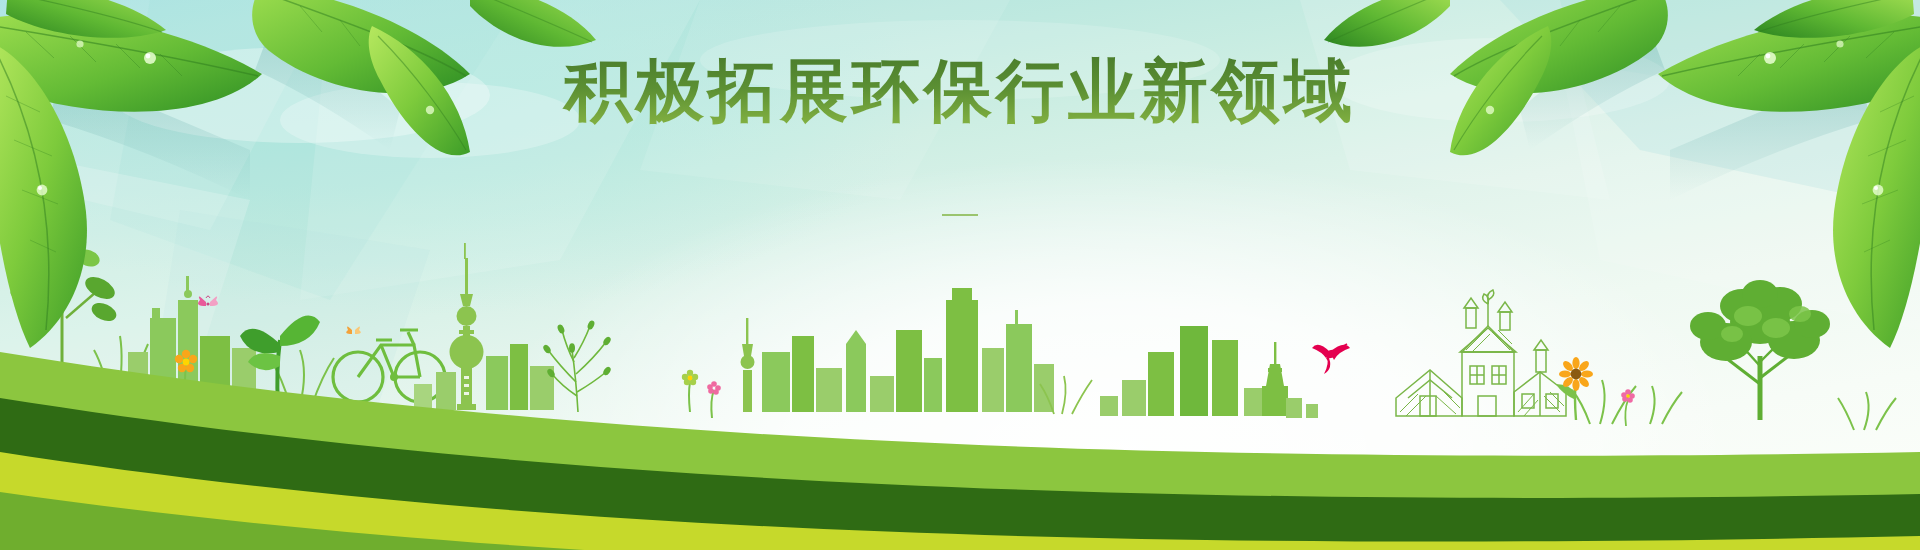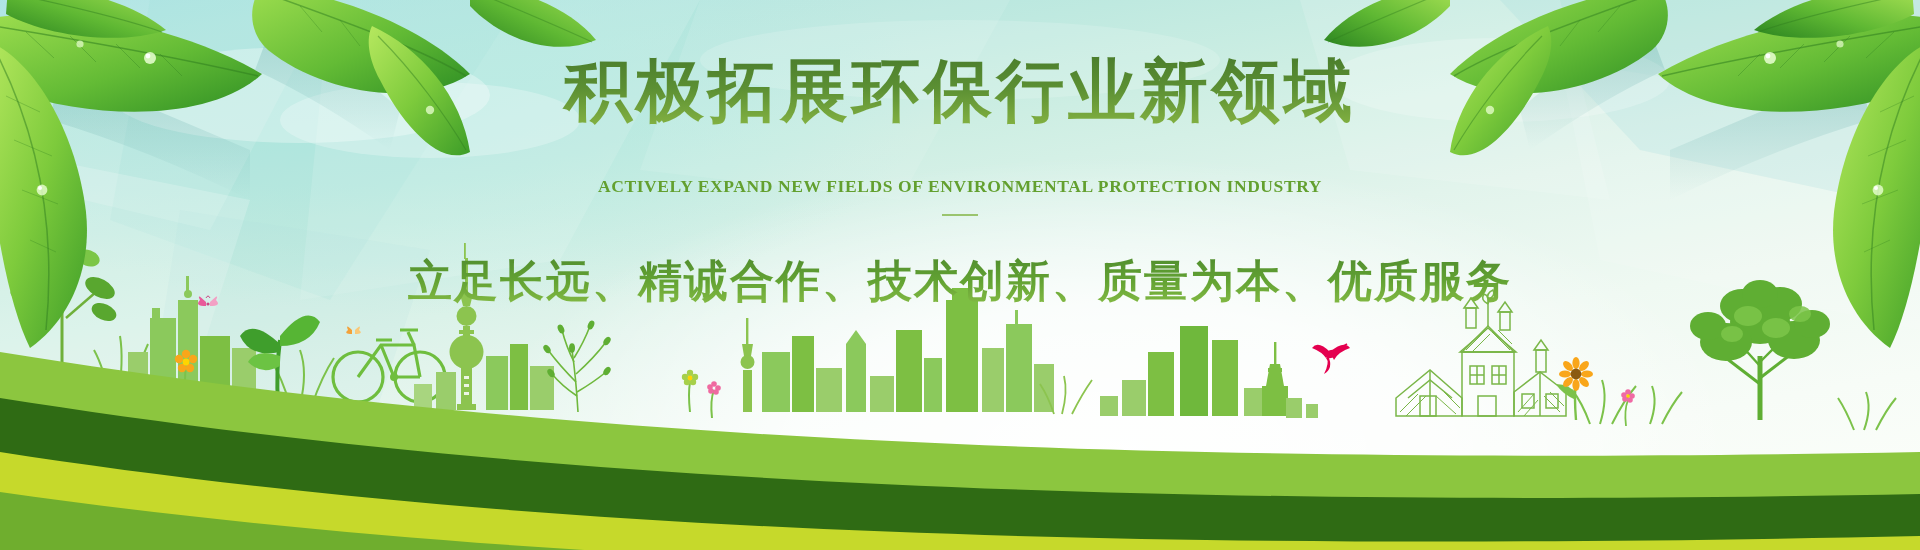--- a/index.html
+++ b/index.html
@@ -401,23 +401,21 @@
     <g stroke="#7cc24a" fill="none" stroke-width="2">
       <path d="M20 412 Q26 384 20 364"></path>
       <path d="M32 412 Q42 386 52 370"></path>
       <path d="M10 412 Q4 388 -4 374"></path>
     </g>
   </svg>
 
   <div class="headline-wrap">
     <div class="headline">积极拓展环保行业新领域</div>
   </div>
-  <div class="subtitle">ACTIVELY EXPAND NEW FIELDS OF ENVIRONMENTAL PROTECTION INDUSTRY</div>
   <div class="divider"></div>
-  <div class="tagline">立足长远、精诚合作、技术创新、质量为本、优质服务</div>
 
   <svg class="layer z-wave" viewBox="0 0 1920 550" preserveAspectRatio="none">
 
     <path d="M0 352 C 420 420, 980 470, 1920 452 L1920 550 L0 550 Z" fill="#8cc63f"></path>
 
     <path d="M0 398 C 430 466, 990 512, 1920 494 L1920 550 L0 550 Z" fill="#2f6b14"></path>
 
     <path d="M0 452 C 440 520, 1000 556, 1920 536 L1920 550 L0 550 Z" fill="#c6d92b"></path>
 
     <path d="M0 492 C 450 556, 1010 586, 1920 566 L1920 550 L0 550 Z" fill="#6fae2e"></path>

